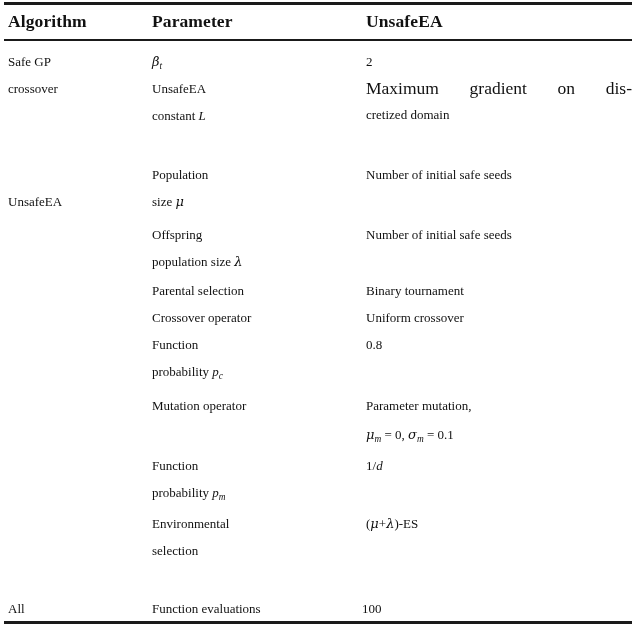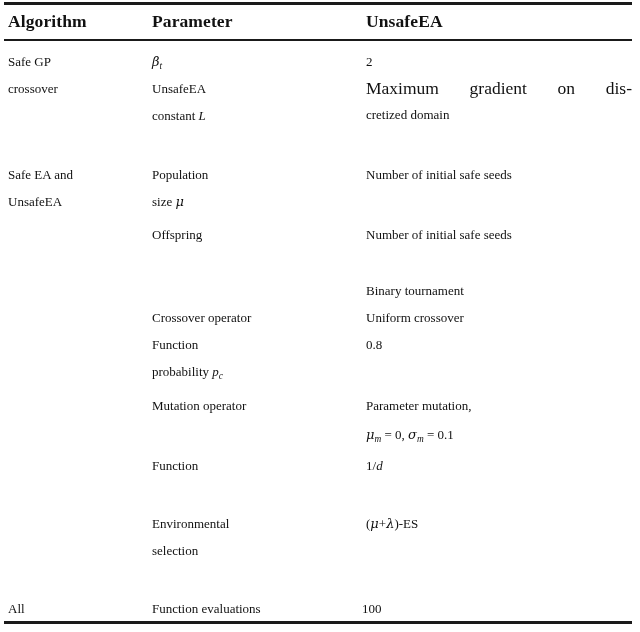--- a/index.html
+++ b/index.html
@@ -100,44 +100,46 @@
 
   <div class="cell col-param" style="top:51px"><span class="greek">β</span><span class="sub">t</span></div>
   <div class="cell col-setting" style="top:51px">2</div>
 
   <div class="cell col-param" style="top:78px">UnsafeEA</div>
   <div class="cell col-param" style="top:105px"><span>constant</span>&nbsp;<span class="math">L</span></div>
 
   <div class="justified" style="top:78px">Maximum gradient on dis-</div>
   <div class="cell col-setting" style="top:104px">cretized domain</div>
 
-  <div class="cell col-algo" style="top:164px">Safe EA and</div>
   <div class="cell col-algo" style="top:191px">UnsafeEA</div>
 
   <div class="cell col-param" style="top:164px">Population</div>
   <div class="cell col-param" style="top:191px"><span>size</span>&nbsp;<span class="greek">μ</span></div>
   <div class="cell col-setting" style="top:164px">Number of initial safe seeds</div>
 
   <div class="cell col-param" style="top:224px">Offspring</div>
+  <div class="cell col-param" style="top:251px"><span>population size</span>&nbsp;<span class="greek">λ</span></div>
   <div class="cell col-setting" style="top:224px">Number of initial safe seeds</div>
 
+  <div class="cell col-param" style="top:280px">Parental selection</div>
   <div class="cell col-setting" style="top:280px">Binary tournament</div>
 
   <div class="cell col-setting" style="top:307px">Uniform crossover</div>
   <div class="cell col-param" style="top:307px">Crossover operator</div>
 
   <div class="cell col-param" style="top:334px">Function</div>
   <div class="cell col-param" style="top:361px"><span>probability</span>&nbsp;<span class="math">p</span><span class="sub">c</span></div>
   <div class="cell col-setting" style="top:334px">0.8</div>
 
   <div class="cell col-param" style="top:395px">Mutation operator</div>
   <div class="cell col-setting" style="top:395px">Parameter mutation,</div>
   <div class="cell col-setting" style="top:424px"><span class="greek">μ</span><span class="sub">m</span><span class="op"> = 0, </span><span class="greek">σ</span><span class="sub">m</span><span class="op"> = 0.1</span></div>
 
   <div class="cell col-param" style="top:455px">Function</div>
+  <div class="cell col-param" style="top:482px"><span>probability</span>&nbsp;<span class="math">p</span><span class="sub">m</span></div>
   <div class="cell col-setting" style="top:455px"><span>1/</span><span class="math">d</span></div>
 
   <div class="cell col-param" style="top:513px">Environmental</div>
   <div class="cell col-param" style="top:540px">selection</div>
   <div class="cell col-setting" style="top:513px"><span class="op">(</span><span class="greek">μ</span><span class="op">+</span><span class="greek">λ</span><span class="op">)-ES</span></div>
 
   <div class="cell col-algo" style="top:598px">All</div>
   <div class="cell col-param" style="top:598px">Function evaluations</div>
   <div class="cell" style="top:598px; left:362px">100</div>
 

